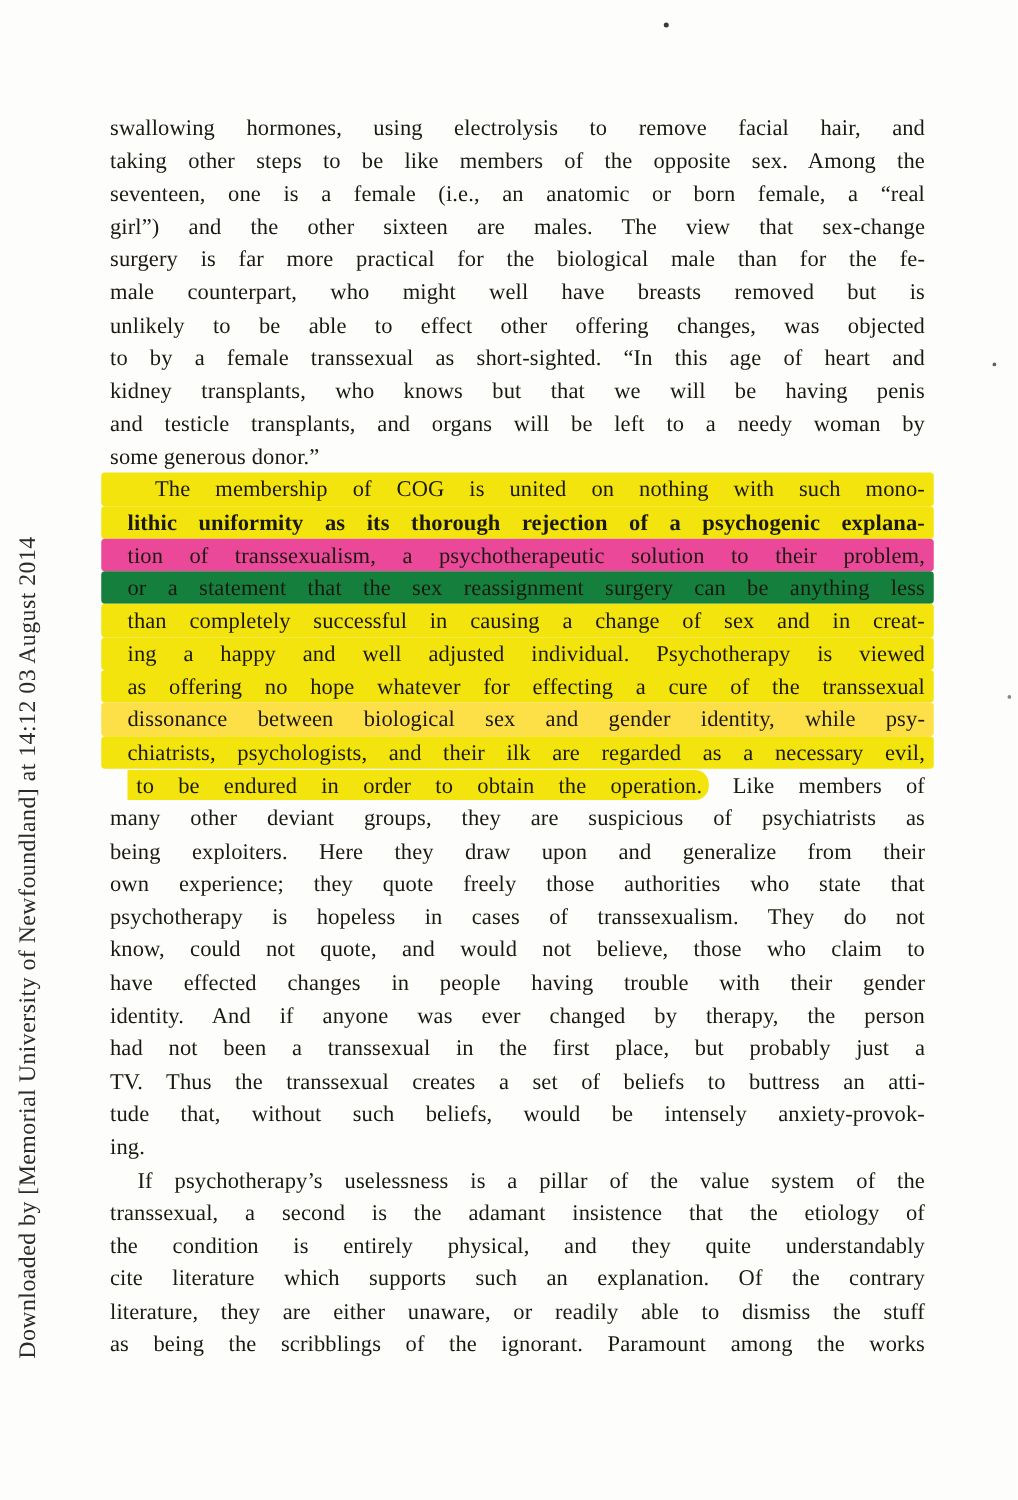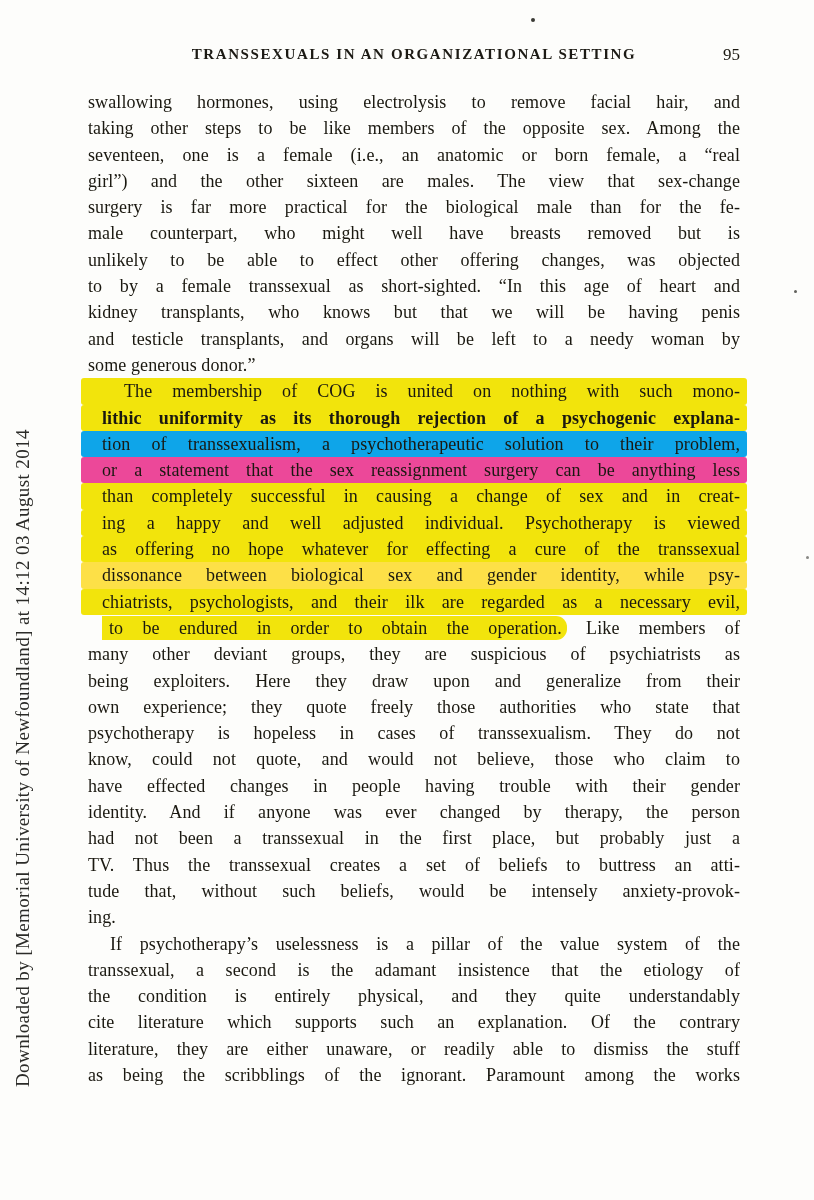--- a/index.html
+++ b/index.html
@@ -86,41 +86,37 @@
 <body>
 
 <div class="page">
 
   <div class="scan-dot dot-1"></div>
   <div class="scan-dot dot-2"></div>
   <div class="scan-dot dot-3"></div>
 
   <div class="watermark">Downloaded by [Memorial University of Newfoundland] at 14:12 03 August 2014</div>
 
-  <div class="header">
-    <span class="header-title">TRANSSEXUALS IN AN ORGANIZATIONAL SETTING</span>
-    <span class="page-number">95</span>
-  </div>
 
   <div class="body-text" id="body-text">
       <div class="line">swallowing hormones, using electrolysis to remove facial hair, and</div>
       <div class="line">taking other steps to be like members of the opposite sex. Among the</div>
       <div class="line">seventeen, one is a female (i.e., an anatomic or born female, a “real</div>
       <div class="line">girl”) and the other sixteen are males. The view that sex-change</div>
       <div class="line">surgery is far more practical for the biological male than for the fe-</div>
       <div class="line">male counterpart, who might well have breasts removed but is</div>
       <div class="line">unlikely to be able to effect other offering changes, was objected</div>
       <div class="line">to by a female transsexual as short-sighted. “In this age of heart and</div>
       <div class="line">kidney transplants, who knows but that we will be having penis</div>
       <div class="line">and testicle transplants, and organs will be left to a needy woman by</div>
       <div class="line left">some generous donor.”</div>
       <div class="line indent hl" style="background: rgb(242, 228, 12);">The membership of COG is united on nothing with such mono-</div>
       <div class="line hl" style="background: rgb(242, 228, 12); font-weight: bold;">lithic uniformity as its thorough rejection of a psychogenic explana-</div>
-      <div class="line hl" style="background: #0ea5e9;">tion of transsexualism, a psychotherapeutic solution to their problem,</div>
-      <div class="line hl" style="background: #ec4899;">or a statement that the sex reassignment surgery can be anything less</div>
+      <div class="line hl" style="background: #ec4899;">tion of transsexualism, a psychotherapeutic solution to their problem,</div>
+      <div class="line hl" style="background: #15803d;">or a statement that the sex reassignment surgery can be anything less</div>
       <div class="line hl" style="background: rgb(242, 228, 12);">than completely successful in causing a change of sex and in creat-</div>
       <div class="line hl" style="background: rgb(242, 228, 12);">ing a happy and well adjusted individual. Psychotherapy is viewed</div>
       <div class="line hl" style="background: rgb(242, 228, 12);">as offering no hope whatever for effecting a cure of the transsexual</div>
       <div class="line hl" style="background: #fde047;">dissonance between biological sex and gender identity, while psy-</div>
       <div class="line hl" style="background: rgb(242, 228, 12);">chiatrists, psychologists, and their ilk are regarded as a necessary evil,</div>
       <div class="line"><span class="hl-part" style="background: rgb(242, 228, 12); margin-left: 14px;">to be endured in order to obtain the operation.</span><span> Like members of</span></div>
       <div class="line">many other deviant groups, they are suspicious of psychiatrists as</div>
       <div class="line">being exploiters. Here they draw upon and generalize from their</div>
       <div class="line">own experience; they quote freely those authorities who state that</div>
       <div class="line">psychotherapy is hopeless in cases of transsexualism. They do not</div>

